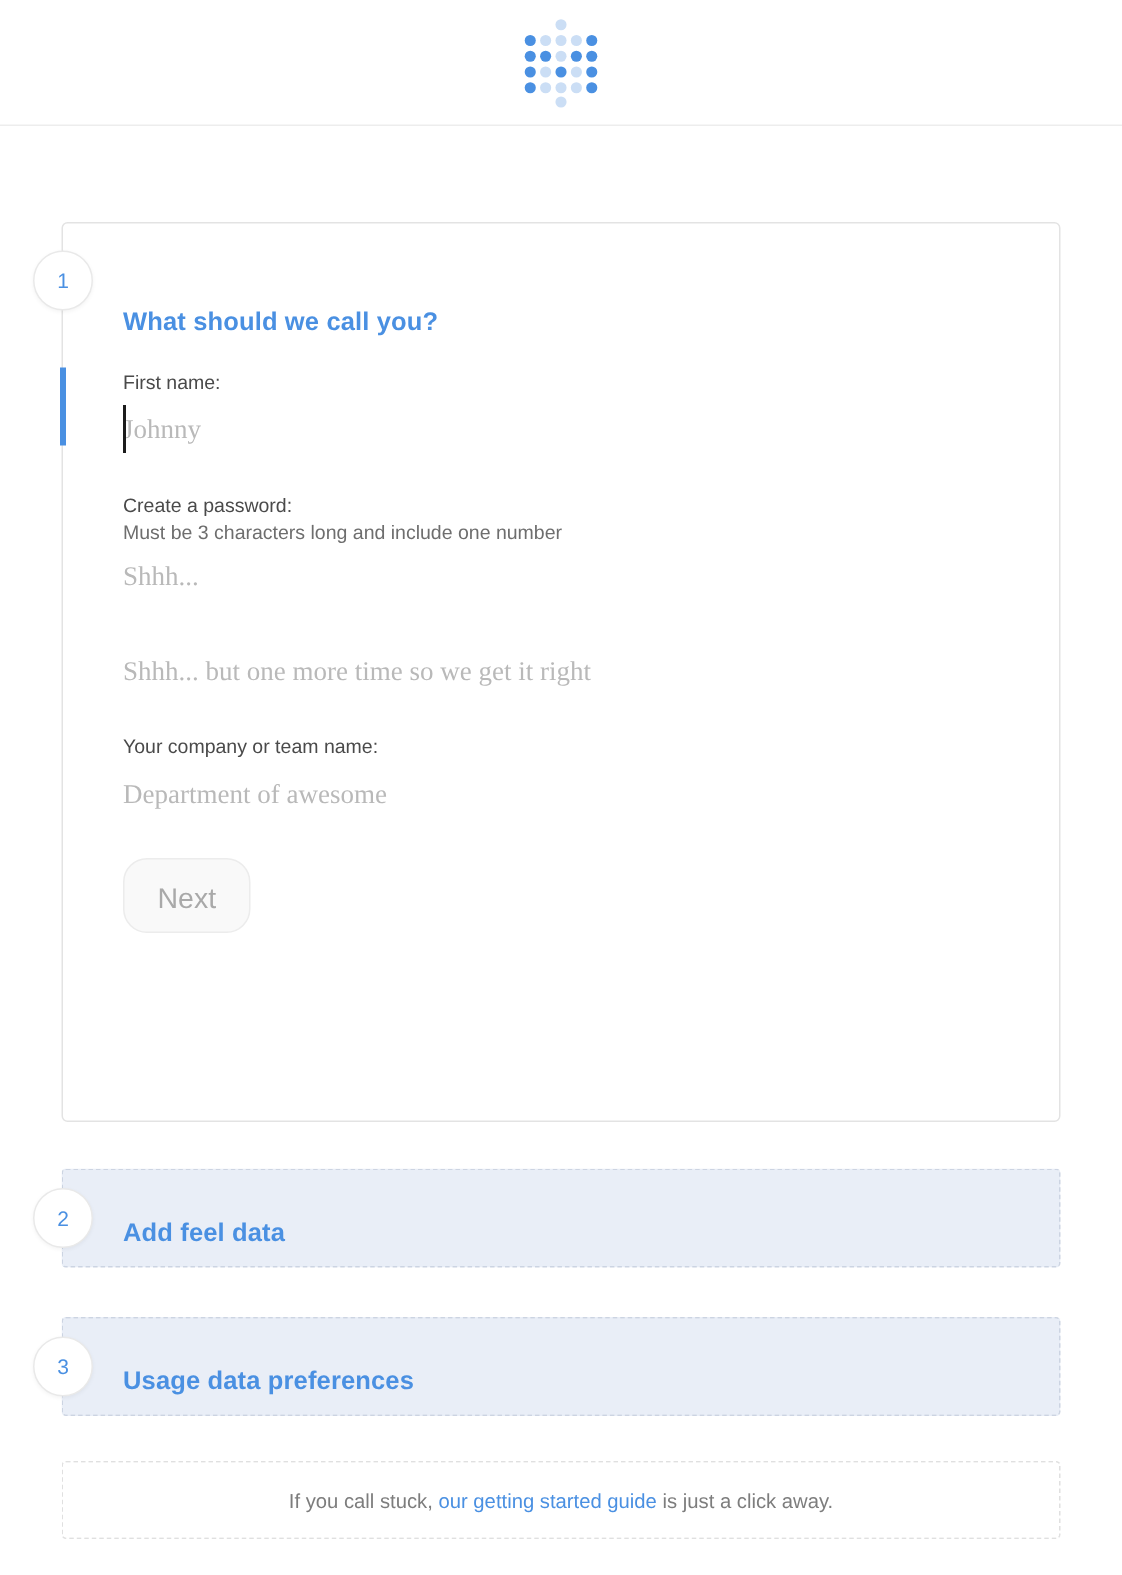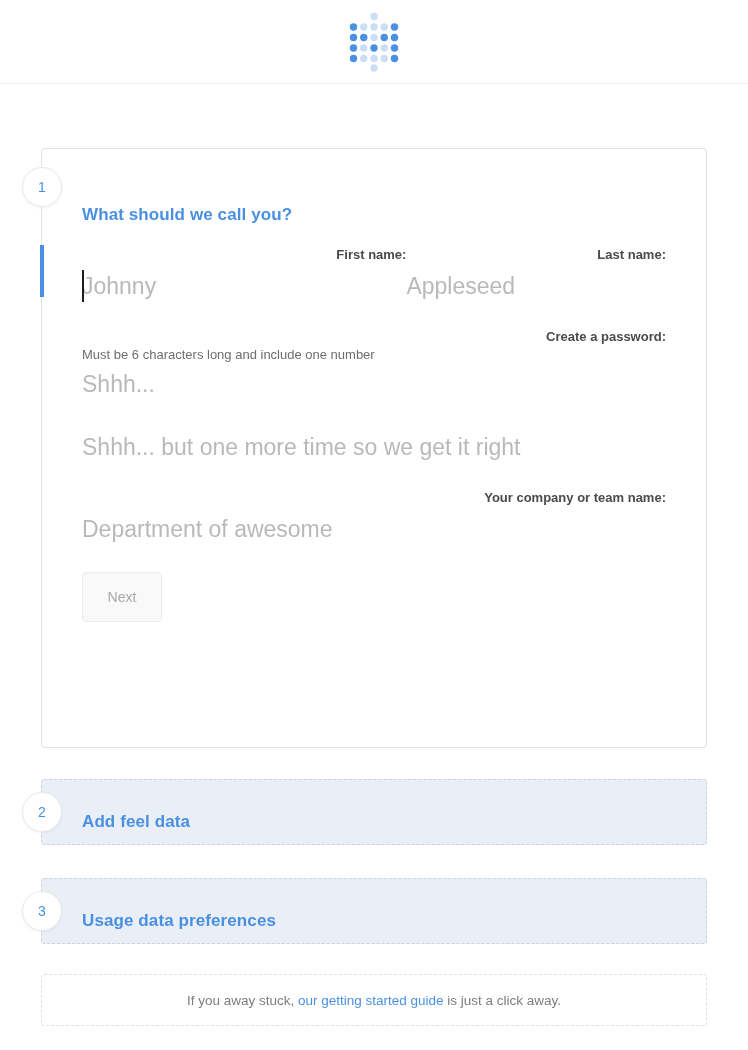--- a/index.html
+++ b/index.html
@@ -61,39 +61,38 @@
     font-size:17px;
     font-weight:bold;
     margin-bottom:22px;
     letter-spacing:0.1px;
     margin-top:20px;
   }
   .field{margin-bottom:23px;}
   .field-label{
     display:block;
     font-size:13px;
-    font-weight:bold;
+    font-weight:normal;
     color:#4a4a4a;
     margin-bottom:4px;
-    text-align:right;
   }
   .field-hint{
     font-size:13px;
     color:#6e6e6e;
     margin:-1px 0 2px 0;
     font-weight:normal;
   }
   .field input{
     display:block;
     width:100%;
     border:none;
     outline:none;
     background:transparent;
-    font-family:Liberation Sans, sans-serif;
-    font-size:23px;
+    font-family:Liberation Serif, serif;
+    font-size:18px;
     color:#4a4a4a;
     height:40px;
     padding:0;
   }
   .field input::placeholder{color:#b9b9b9;opacity:1;}
   .name-row{display:flex;}
   .name-row .field{width:325px;margin-bottom:23px;}
   .name-row .field + .field{width:260px;}
   .input-wrap{position:relative;}
   .caret{
@@ -110,23 +109,23 @@
     z-index:3;
   }
   .next-button{
     display:block;
     margin-top:0;
     min-width:80px;
     height:50px;
     padding:16px 22px;
     background:#f9f9f9;
     border:1px solid #ececec;
-    border-radius:4px;
+    border-radius:16px;
     color:#a9a9a9;
-    font-size:14px;
+    font-size:19px;
     font-family:"Liberation Sans", sans-serif;
   }
   
   .step-collapsed{
     position:relative;
     margin-top:31px;
     height:66px;
     background:var(--step-bg);
     border:1px dashed #ccd4e2;
     border-radius:3px;
@@ -199,30 +198,26 @@
     <h2 class="step-title">What should we call you?</h2>
 
     <div class="name-row">
       <div class="field">
         <label class="field-label">First name:</label>
         <div class="input-wrap">
           <div class="caret"></div>
           <input type="text" placeholder="Johnny" style="">
         </div>
       </div>
-      <div class="field">
-        <label class="field-label">Last name:</label>
-        <input type="text" placeholder="Appleseed" style="">
-      </div>
     </div>
 
 
     <div class="field">
       <label class="field-label">Create a password:</label>
-      <div class="field-hint">Must be 6 characters long and include one number</div>
+      <div class="field-hint">Must be 3 characters long and include one number</div>
       <input type="text" placeholder="Shhh..." style="">
     </div>
 
     <div class="field">
       <input type="text" placeholder="Shhh... but one more time so we get it right" style="">
     </div>
 
     <div class="field">
       <label class="field-label">Your company or team name:</label>
       <input type="text" placeholder="Department of awesome" style="">
@@ -239,16 +234,16 @@
   </section>
 
   <section class="step-collapsed step-3">
     <div class="badge">
       <span>3</span>
     </div>
     <h2 class="step-title">Usage data preferences</h2>
   </section>
 
   <div class="footer-note">
-    <span><span>If you away stuck, </span><a href="#">our getting started guide</a><span> is just a click away.</span></span>
+    <span><span>If you call stuck, </span><a href="#">our getting started guide</a><span> is just a click away.</span></span>
   </div>
 
 </main>
 
 </body></html>

